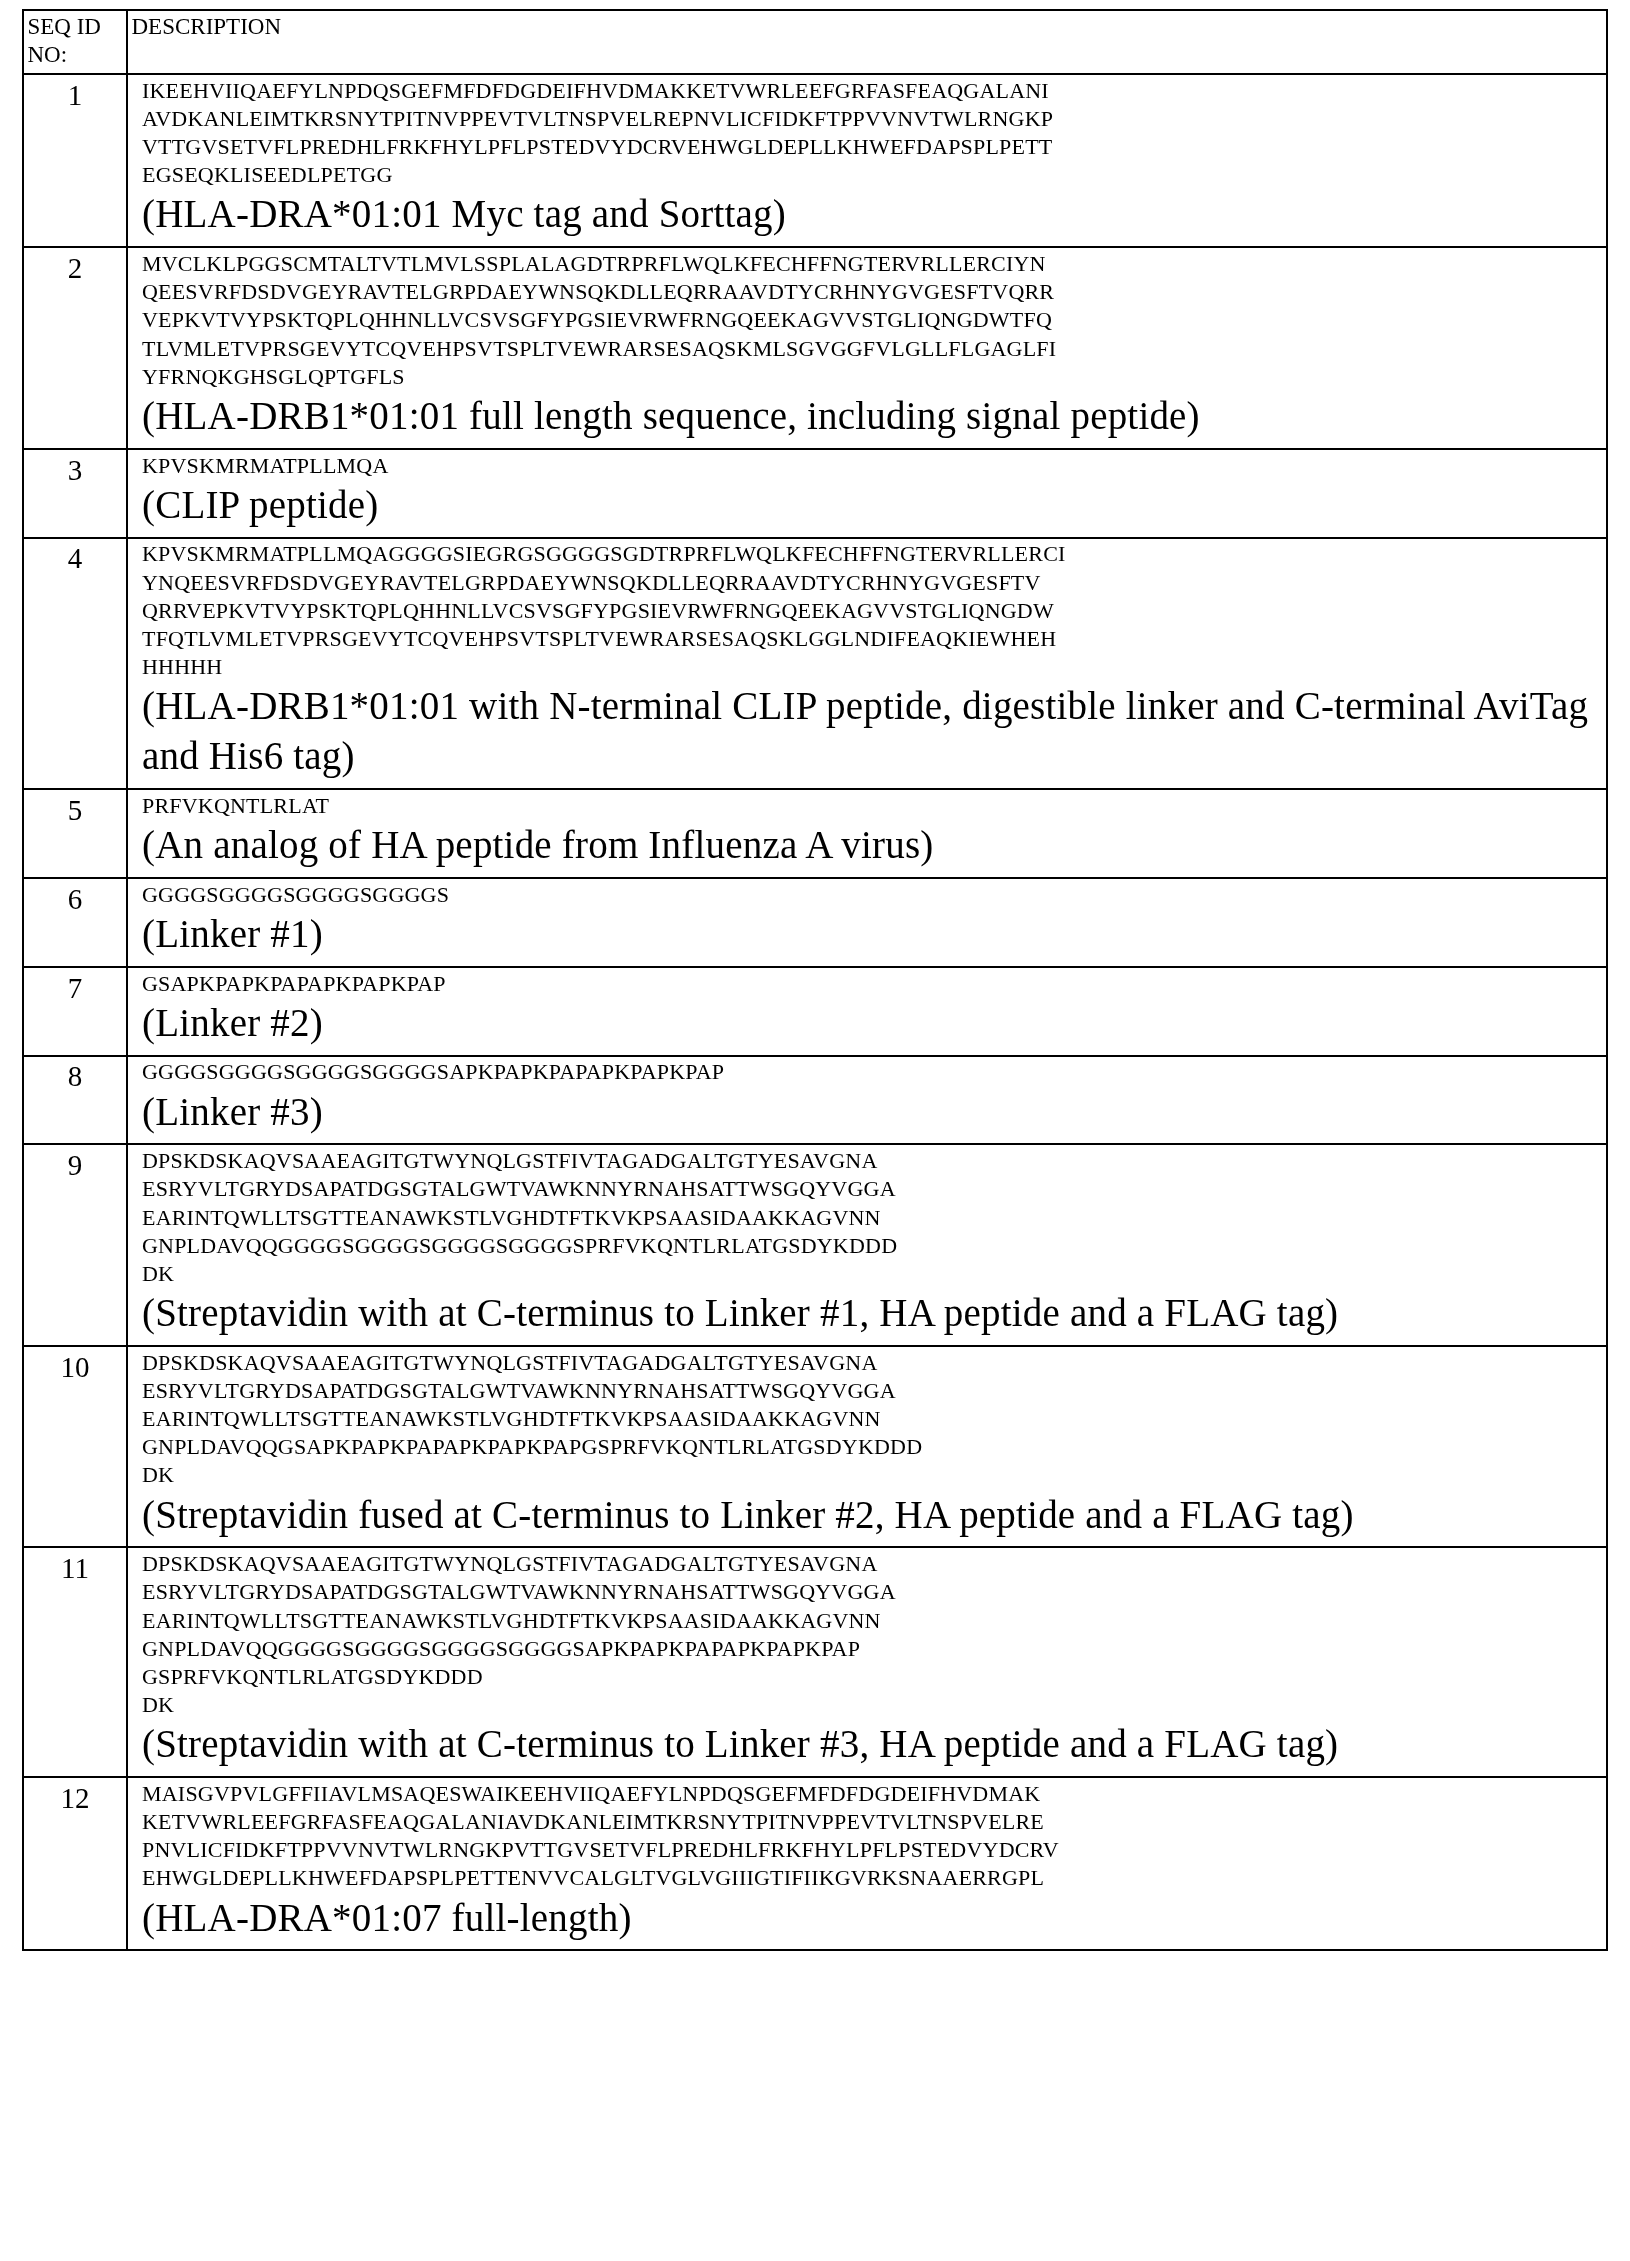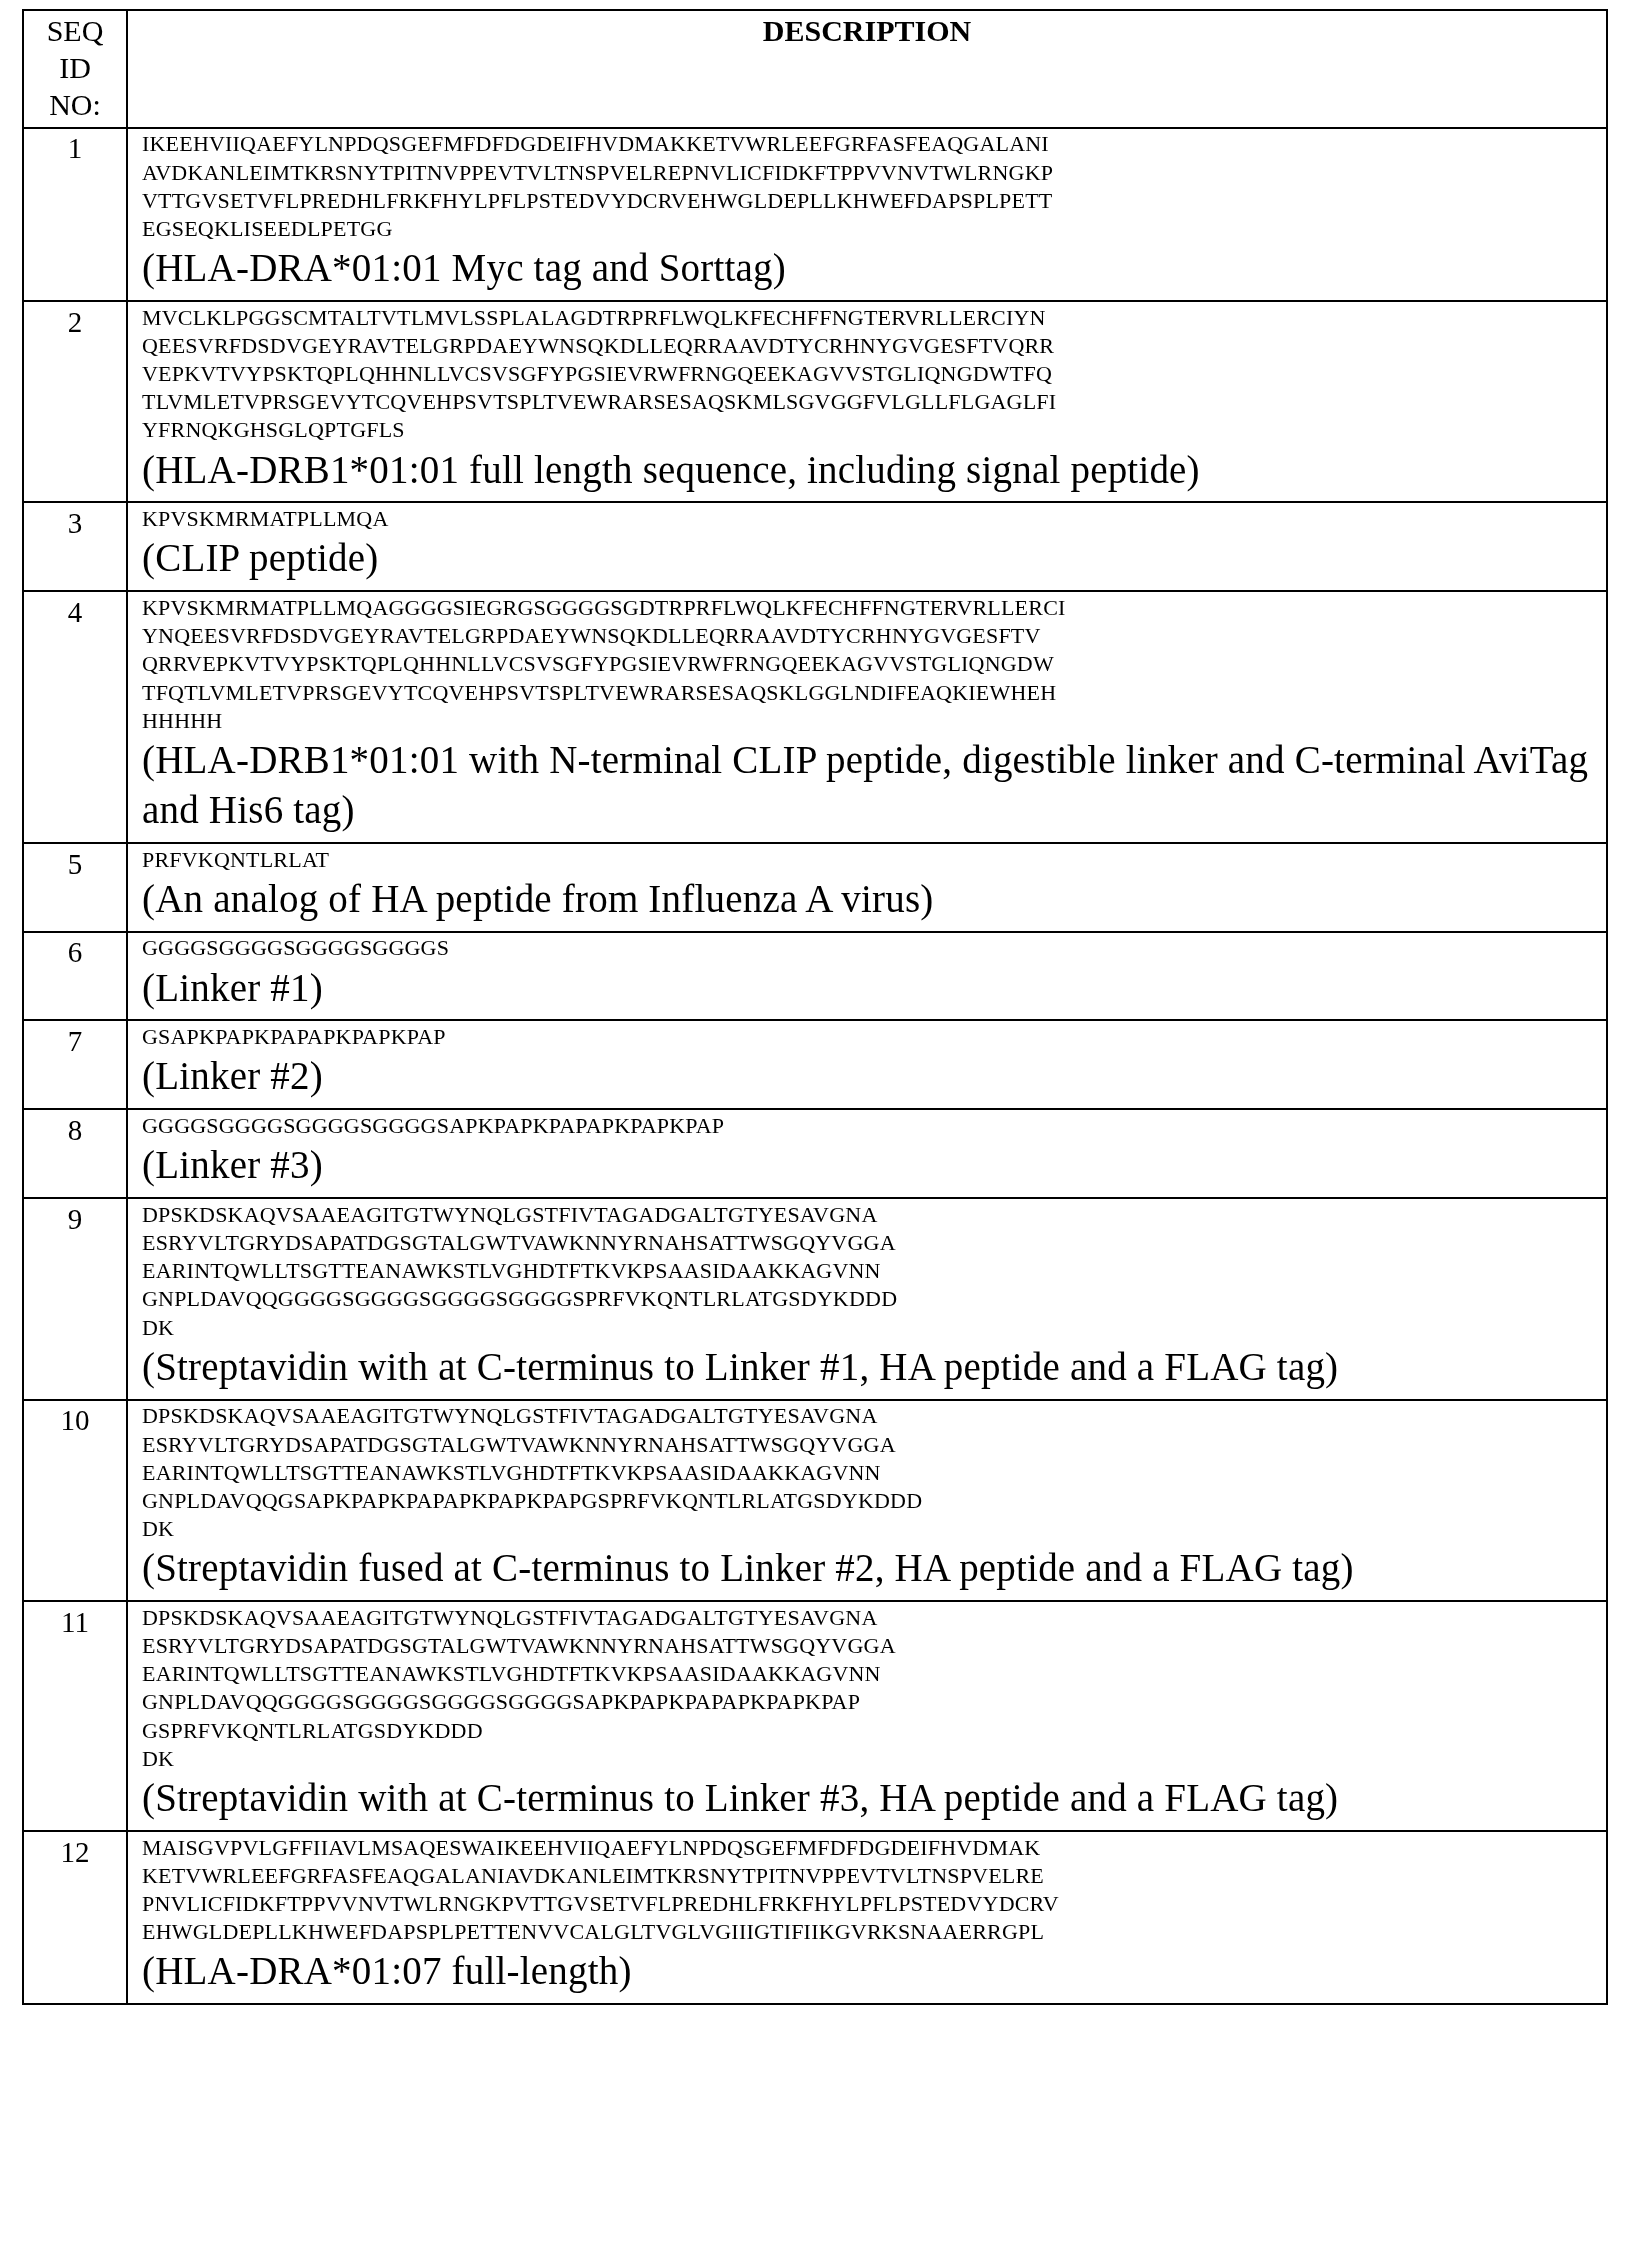--- a/index.html
+++ b/index.html
@@ -26,26 +26,26 @@
     width: 1586px;
     table-layout: fixed;
   }
   table.doc-table th,
   table.doc-table td {
     border: 2.6px solid #000000;
     vertical-align: top;
     box-sizing: border-box;
   }
   th.col-id { width: 104px; }
-  th.col-desc { width: auto; font-weight: bold; }
+  th.col-desc { width: auto; }
   thead th {
     font-weight: normal;
-    font-size: 30px;
+    font-size: 23px;
     line-height: 1.22;
-    text-align: center;
+    text-align: left;
     padding: 2.6px 3.5px 3.5px 3.5px;
     white-space: pre-line;
     border-radius: 18px;
   }
   td.cell-id {
     font-size: 29px;
     line-height: 1.28;
     text-align: center;
     padding: 1.8px 3.5px;
   }

